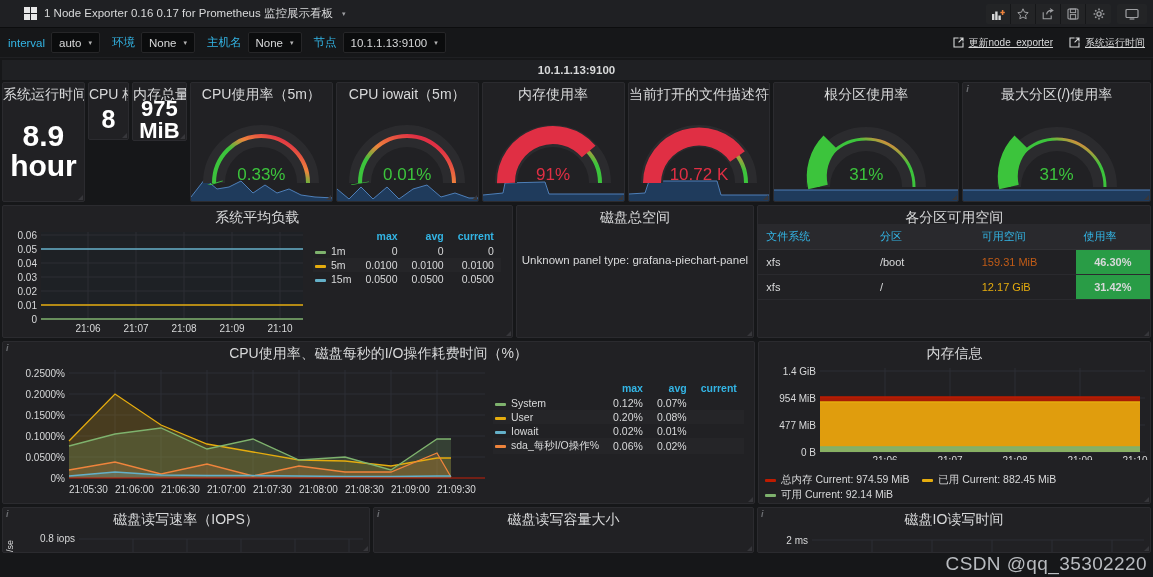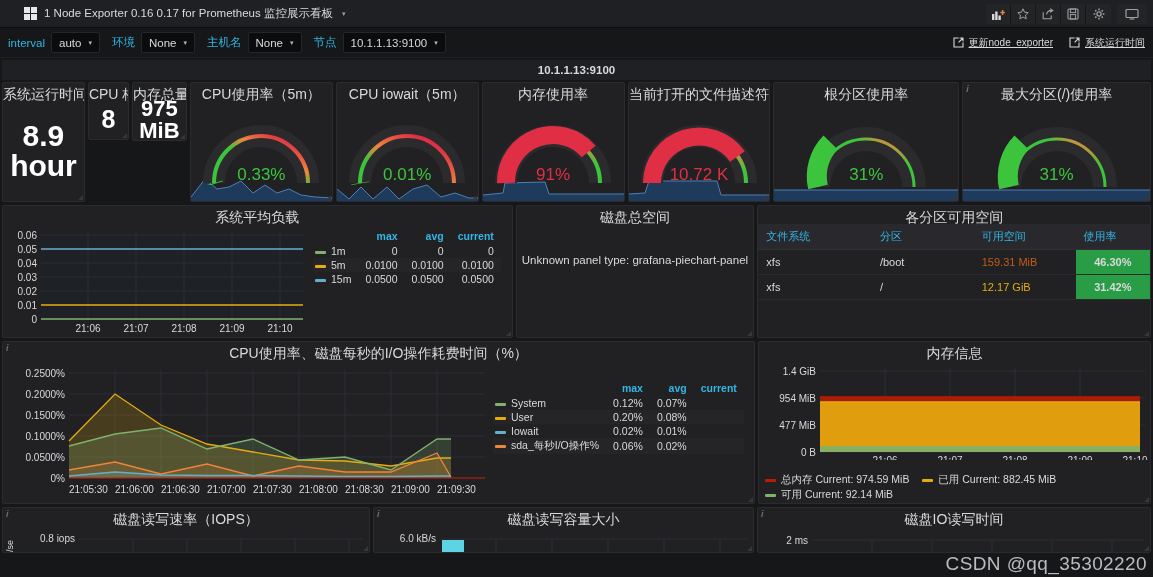--- a/index.html
+++ b/index.html
@@ -730,34 +730,20 @@
               <line x1="292" y1="13" x2="292" y2="26"></line>
             <line x1="346" y1="13" x2="346" y2="26"></line>
           </g>
         </svg>
       </div>
     </div>
 
     <div class="panel" style="width:381px">
       <div class="pinfo">i</div>
       <div class="ptitle">磁盘读写容量大小</div>
-      <div class="graph-body">
-        <svg width="379" height="26" viewBox="0 0 379 26">
-          <text class="tick-lbl" x="62" y="16" text-anchor="end">6.0 kB/s</text>
-          <g stroke="#2c2f34" stroke-width="1">
-            <line x1="66" y1="13" x2="374" y2="13"></line>
-            <line x1="122" y1="13" x2="122" y2="26"></line>
-              <line x1="178" y1="13" x2="178" y2="26"></line>
-            <line x1="234" y1="13" x2="234" y2="26"></line>
-              <line x1="290" y1="13" x2="290" y2="26"></line>
-            <line x1="346" y1="13" x2="346" y2="26"></line>
-          </g>
-          <rect x="68" y="14" width="22" height="12" fill="#5ed3e4"></rect>
-        </svg>
-      </div>
     </div>
 
     <div class="panel" style="width:394px">
       <div class="pinfo">i</div>
       <div class="ptitle">磁盘IO读写时间</div>
       <div class="graph-body">
         <svg width="392" height="26" viewBox="0 0 392 26">
           <text class="tick-lbl" x="50" y="18" text-anchor="end">2 ms</text>
           <g stroke="#2c2f34" stroke-width="1">
             <line x1="54" y1="14" x2="386" y2="14"></line>

